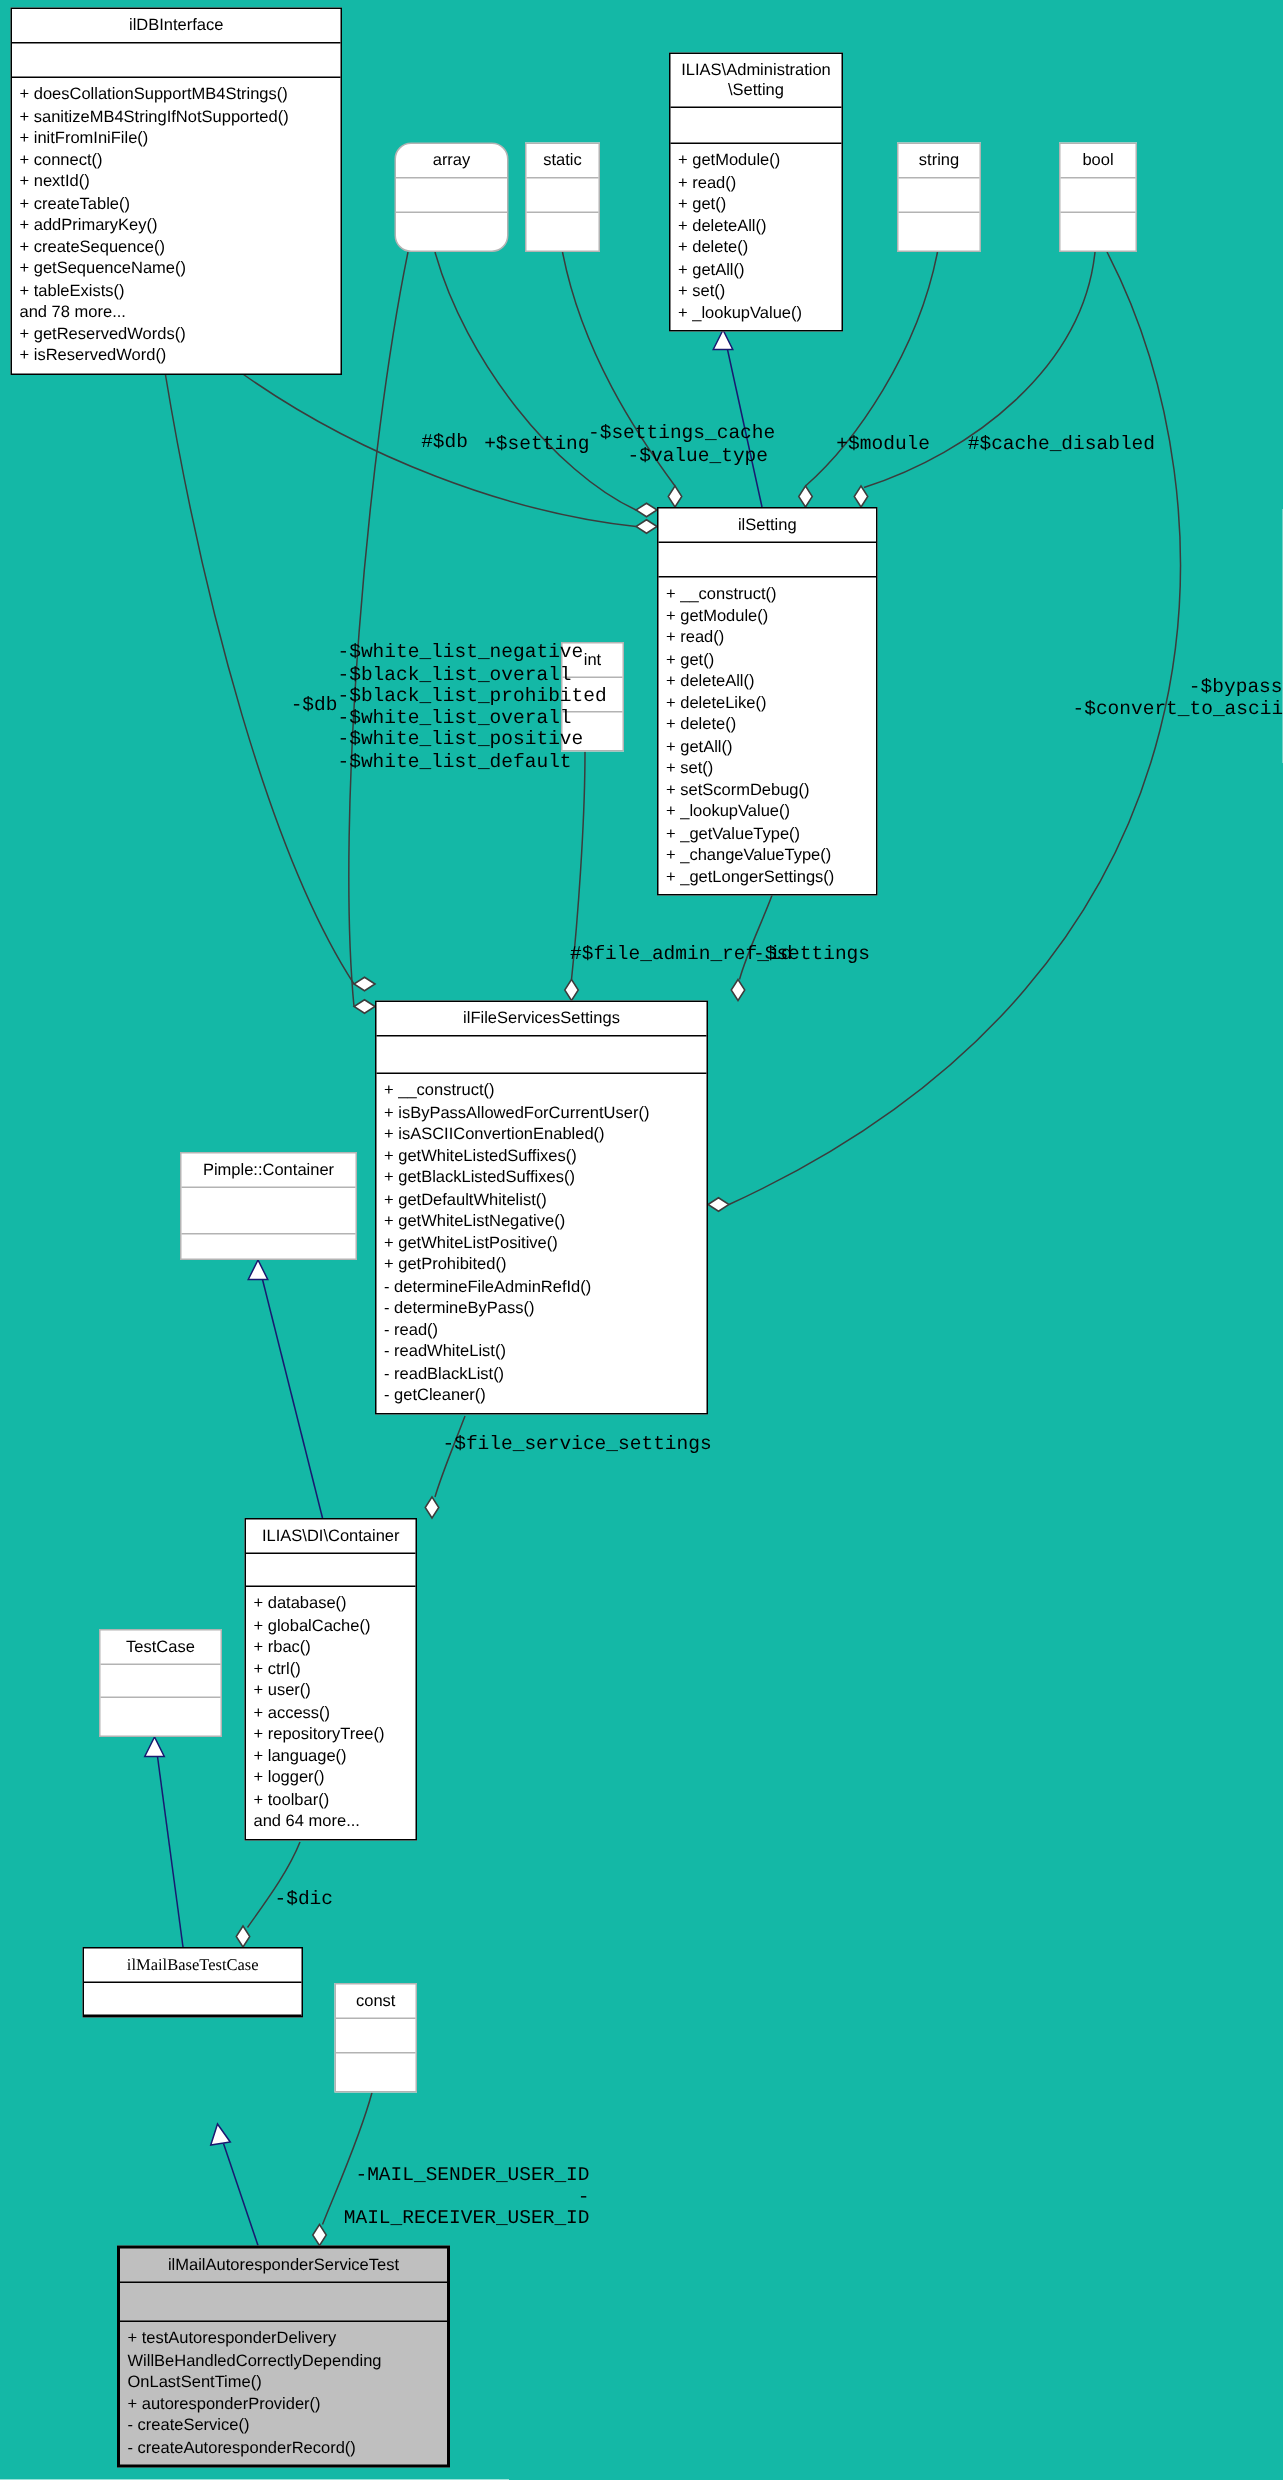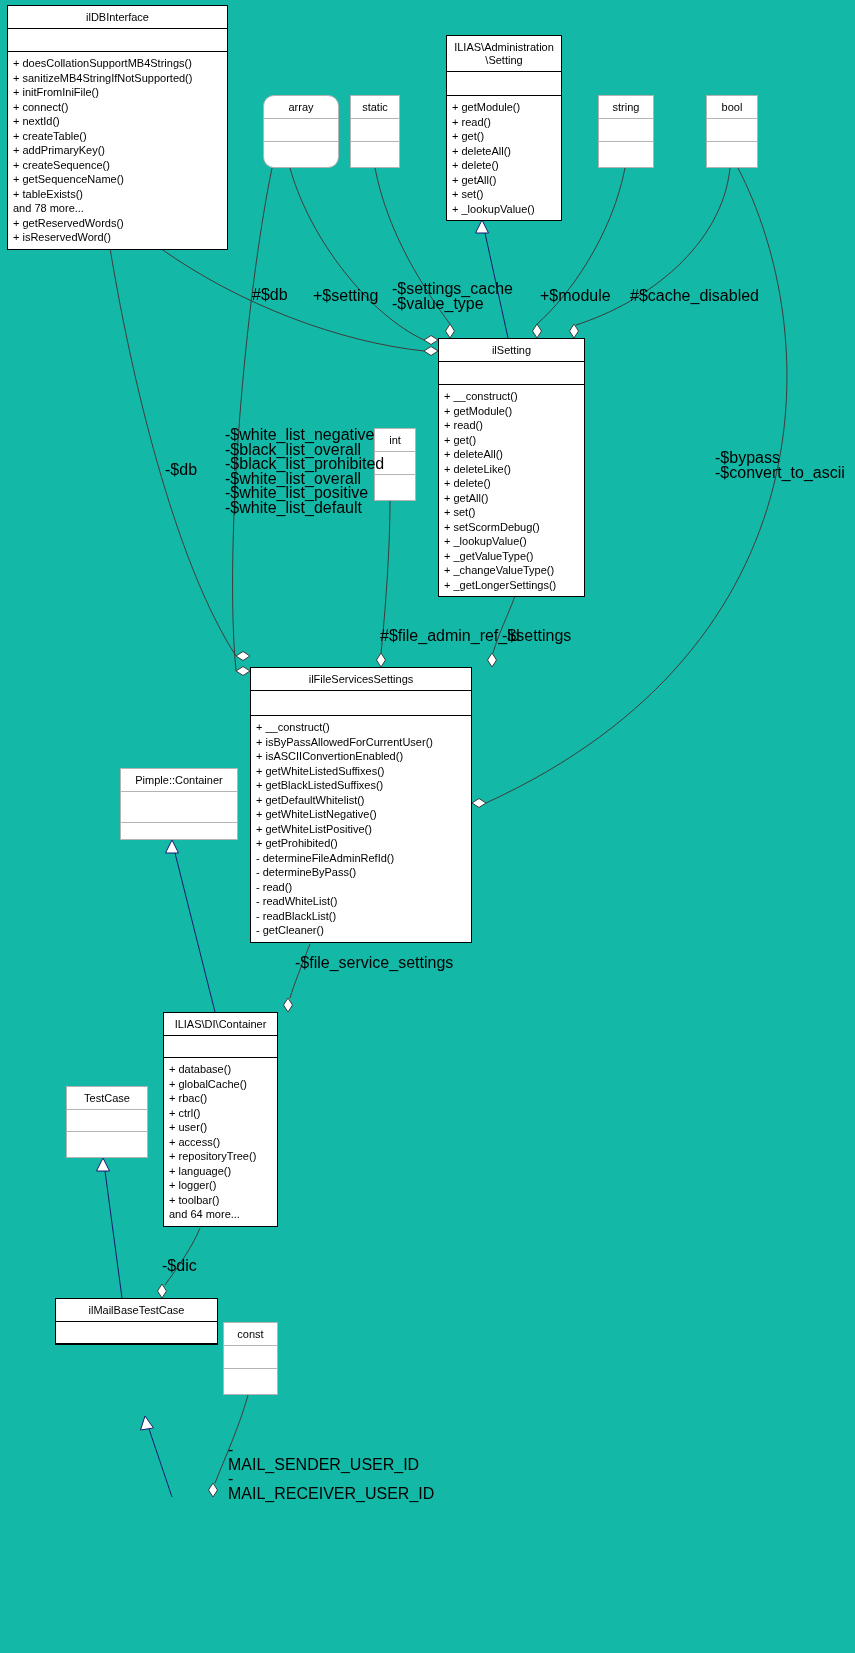--- a/index.html
+++ b/index.html
@@ -10,21 +10,21 @@
   .cls .t{text-align:center;border-bottom:1px solid #000;padding:5px 3px 4px 3px;
           white-space:pre-line;line-height:13px;}
   .cls .a{border-bottom:1px solid #000;}
   .cls .m{padding:4px 4px 4px 5px;white-space:pre-line;line-height:14.5px;text-align:left;}
   .ext{border-color:#b3b3b3;display:flex;flex-direction:column;}
   .ext .t{border-color:#b3b3b3;}
   .ext .a{border-color:#b3b3b3;}
   .ext .m{flex:1;padding:0;}
   .hl{background:#bfbfbf;border:2px solid #000;}
   .hl .t{border-bottom:1px solid #000;}
-  .lbl{position:absolute;font-size:16px;text-align:left;white-space:pre-line;line-height:14.5px;}
+  .lbl{position:absolute;font-size:13px;text-align:right;white-space:pre-line;line-height:14.5px;font-family:Liberation Mono, monospace;}
 </style>
 </head>
 <body>
 
 <div class="diagram">
 
   <svg class="edges" viewBox="0 0 855 1653" xmlns="http://www.w3.org/2000/svg">
 
     <g stroke="#3c3c3c" fill="none" stroke-width="1">
       <g>
@@ -223,31 +223,41 @@
 + toolbar()
 and 64 more...</div>
   </div>
 
   <div class="cls ext" style="left:66px;top:1086px;width:82px;height:72px;">
     <div class="t">TestCase</div>
     <div class="a" style="height:21px;"></div>
     <div class="m"></div>
   </div>
 
-  <div class="cls" style="left:55px;top:1298px;width:163px;">
+  <div class="cls" style="left:55px;top:1298px;width:147px;font-family:Liberation Serif, serif;">
     <div class="t">ilMailBaseTestCase</div>
     <div class="a" style="height:21px;"></div>
   </div>
 
   <div class="cls ext" style="left:223px;top:1322px;width:55px;height:73px;">
     <div class="t">const</div>
     <div class="a" style="height:22px;"></div>
     <div class="m"></div>
   </div>
 
+  <div class="cls hl" style="left:78px;top:1497px;width:222px;">
+    <div class="t">ilMailAutoresponderServiceTest</div>
+    <div class="a" style="height:25px;"></div>
+    <div class="m">+ testAutoresponderDelivery
+WillBeHandledCorrectlyDepending
+OnLastSentTime()
++ autoresponderProvider()
+- createService()
+- createAutoresponderRecord()</div>
+  </div>
 
   <div class="lbl" style="left:252px;top:288px;width:60px;">#$db</div>
   <div class="lbl" style="left:313px;top:289px;width:80px;">+$setting</div>
   <div class="lbl" style="left:392px;top:282px;width:120px;">-$settings_cache
 -$value_type</div>
   <div class="lbl" style="left:540px;top:289px;width:80px;">+$module</div>
   <div class="lbl" style="left:630px;top:289px;width:140px;">#$cache_disabled</div>
   <div class="lbl" style="left:165px;top:463px;width:60px;">-$db</div>
   <div class="lbl" style="left:225px;top:428px;width:140px;">-$white_list_negative
 -$black_list_overall

